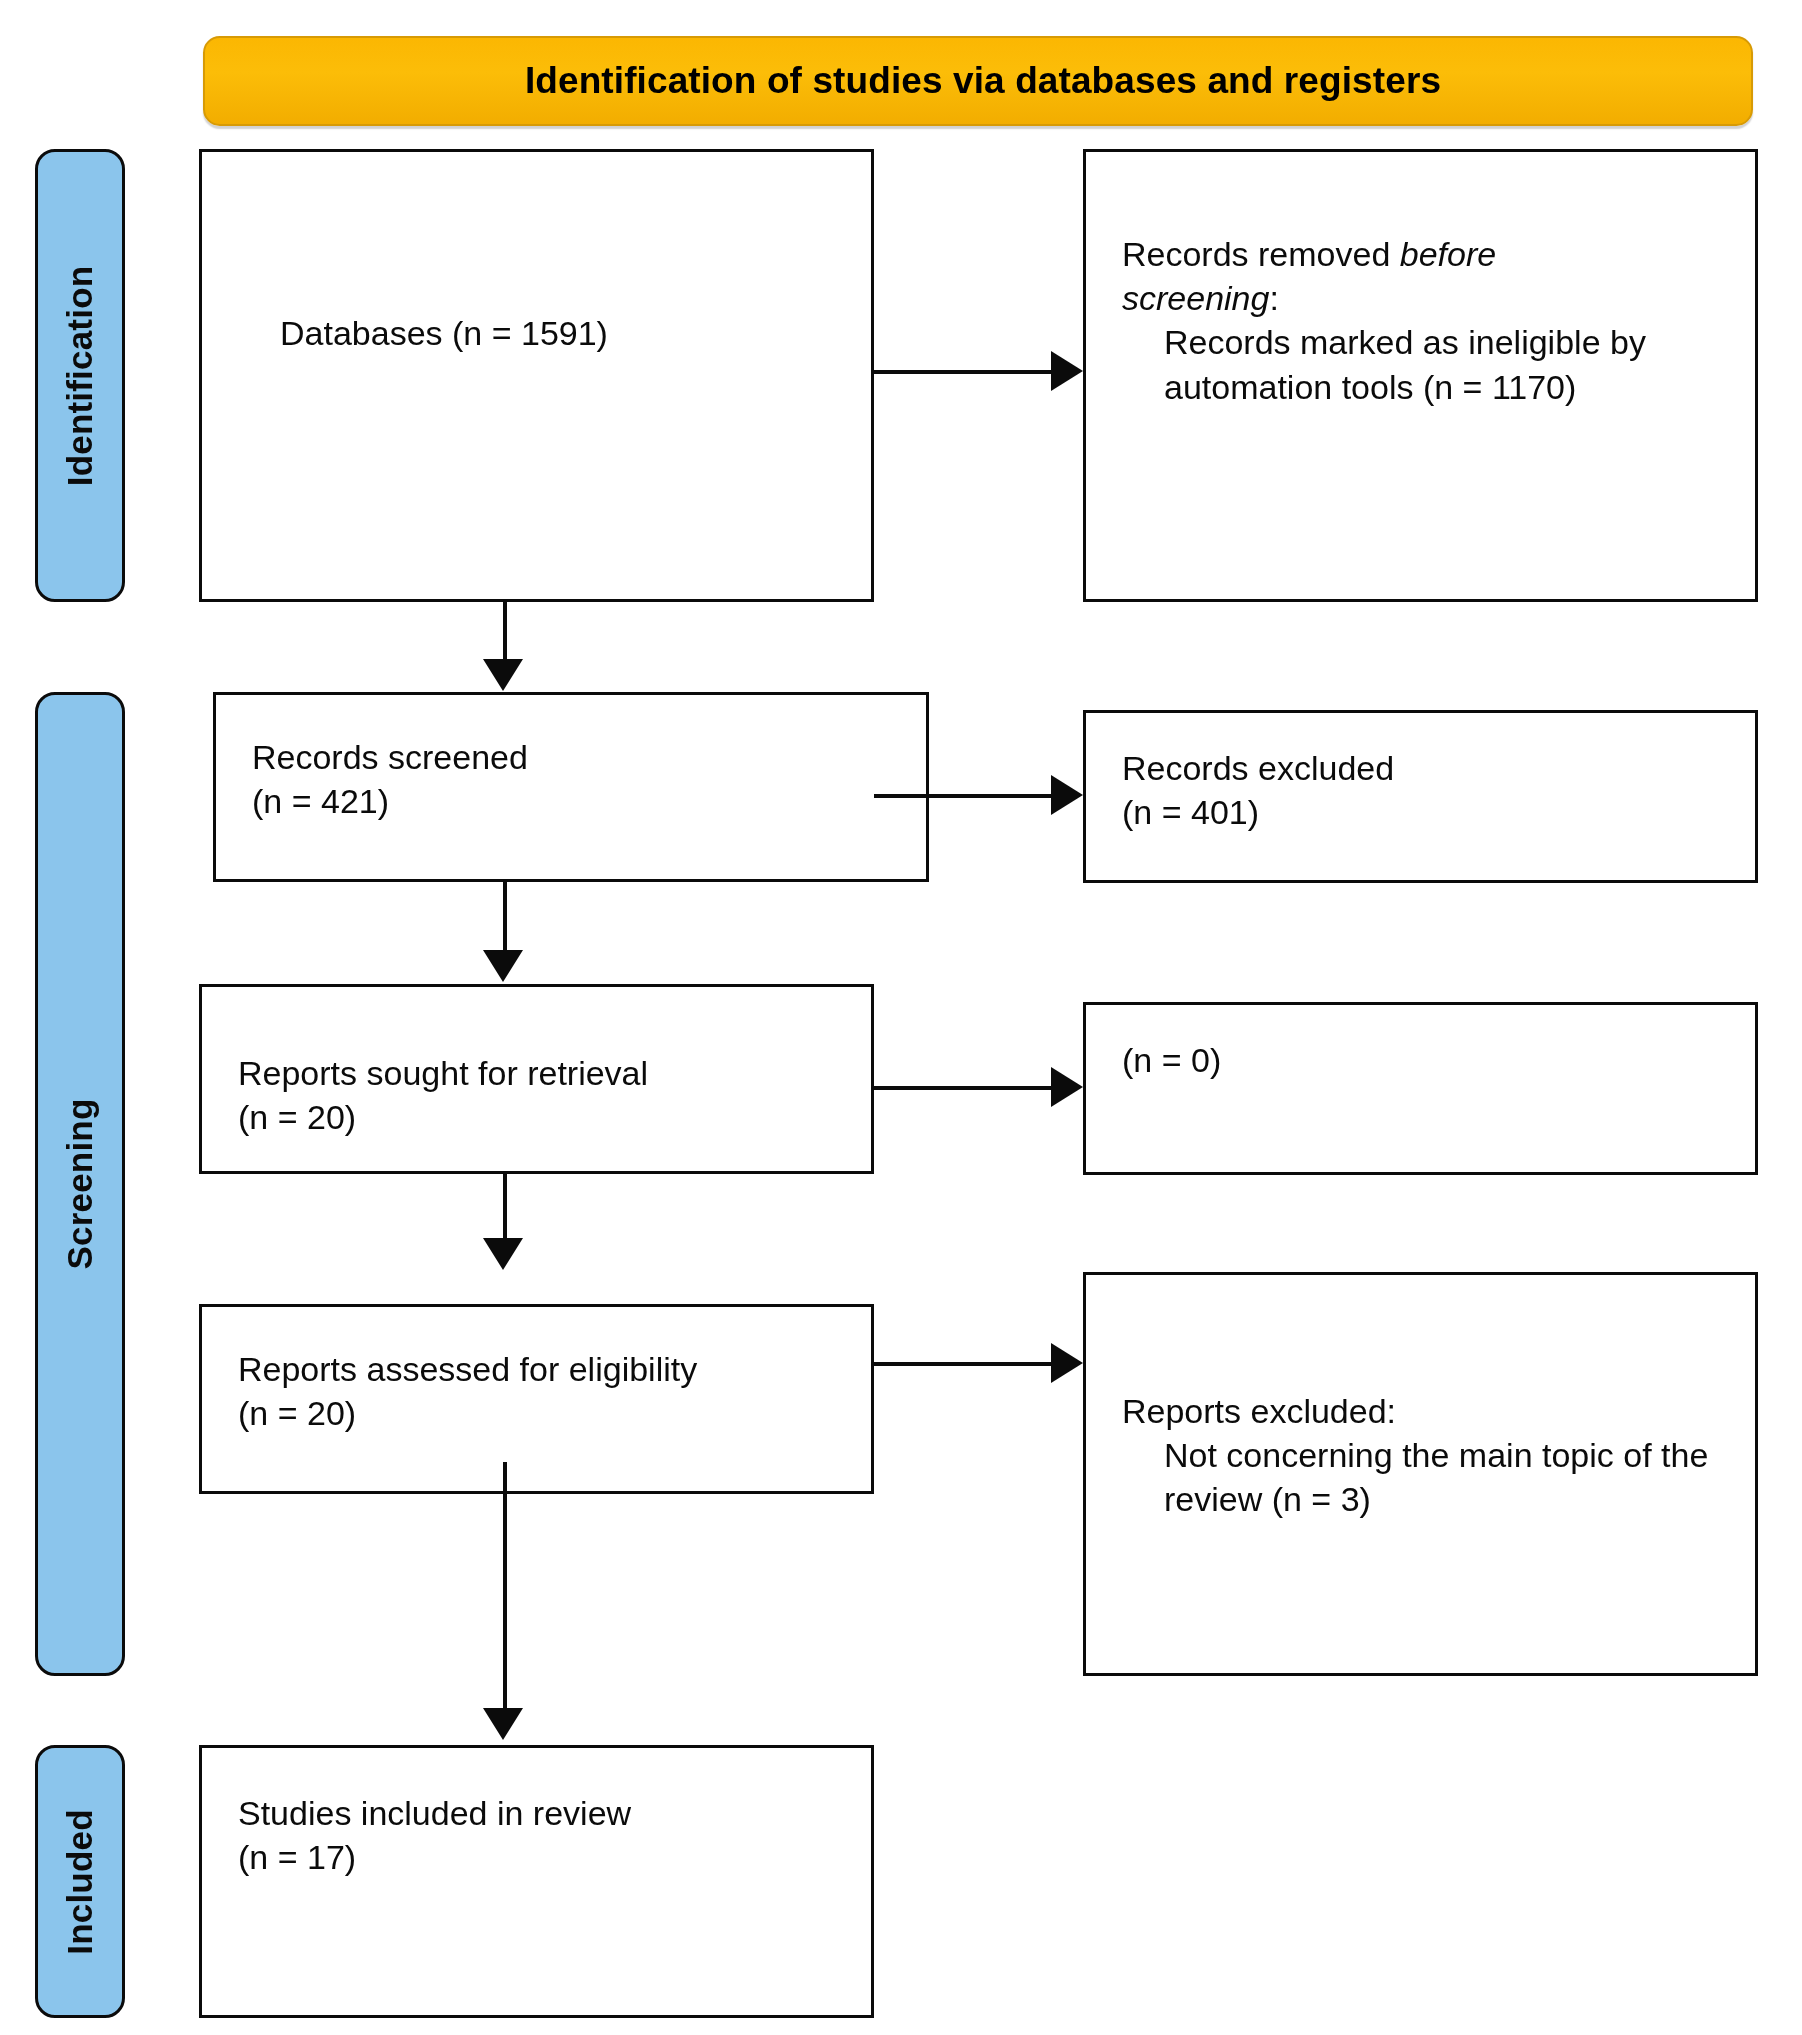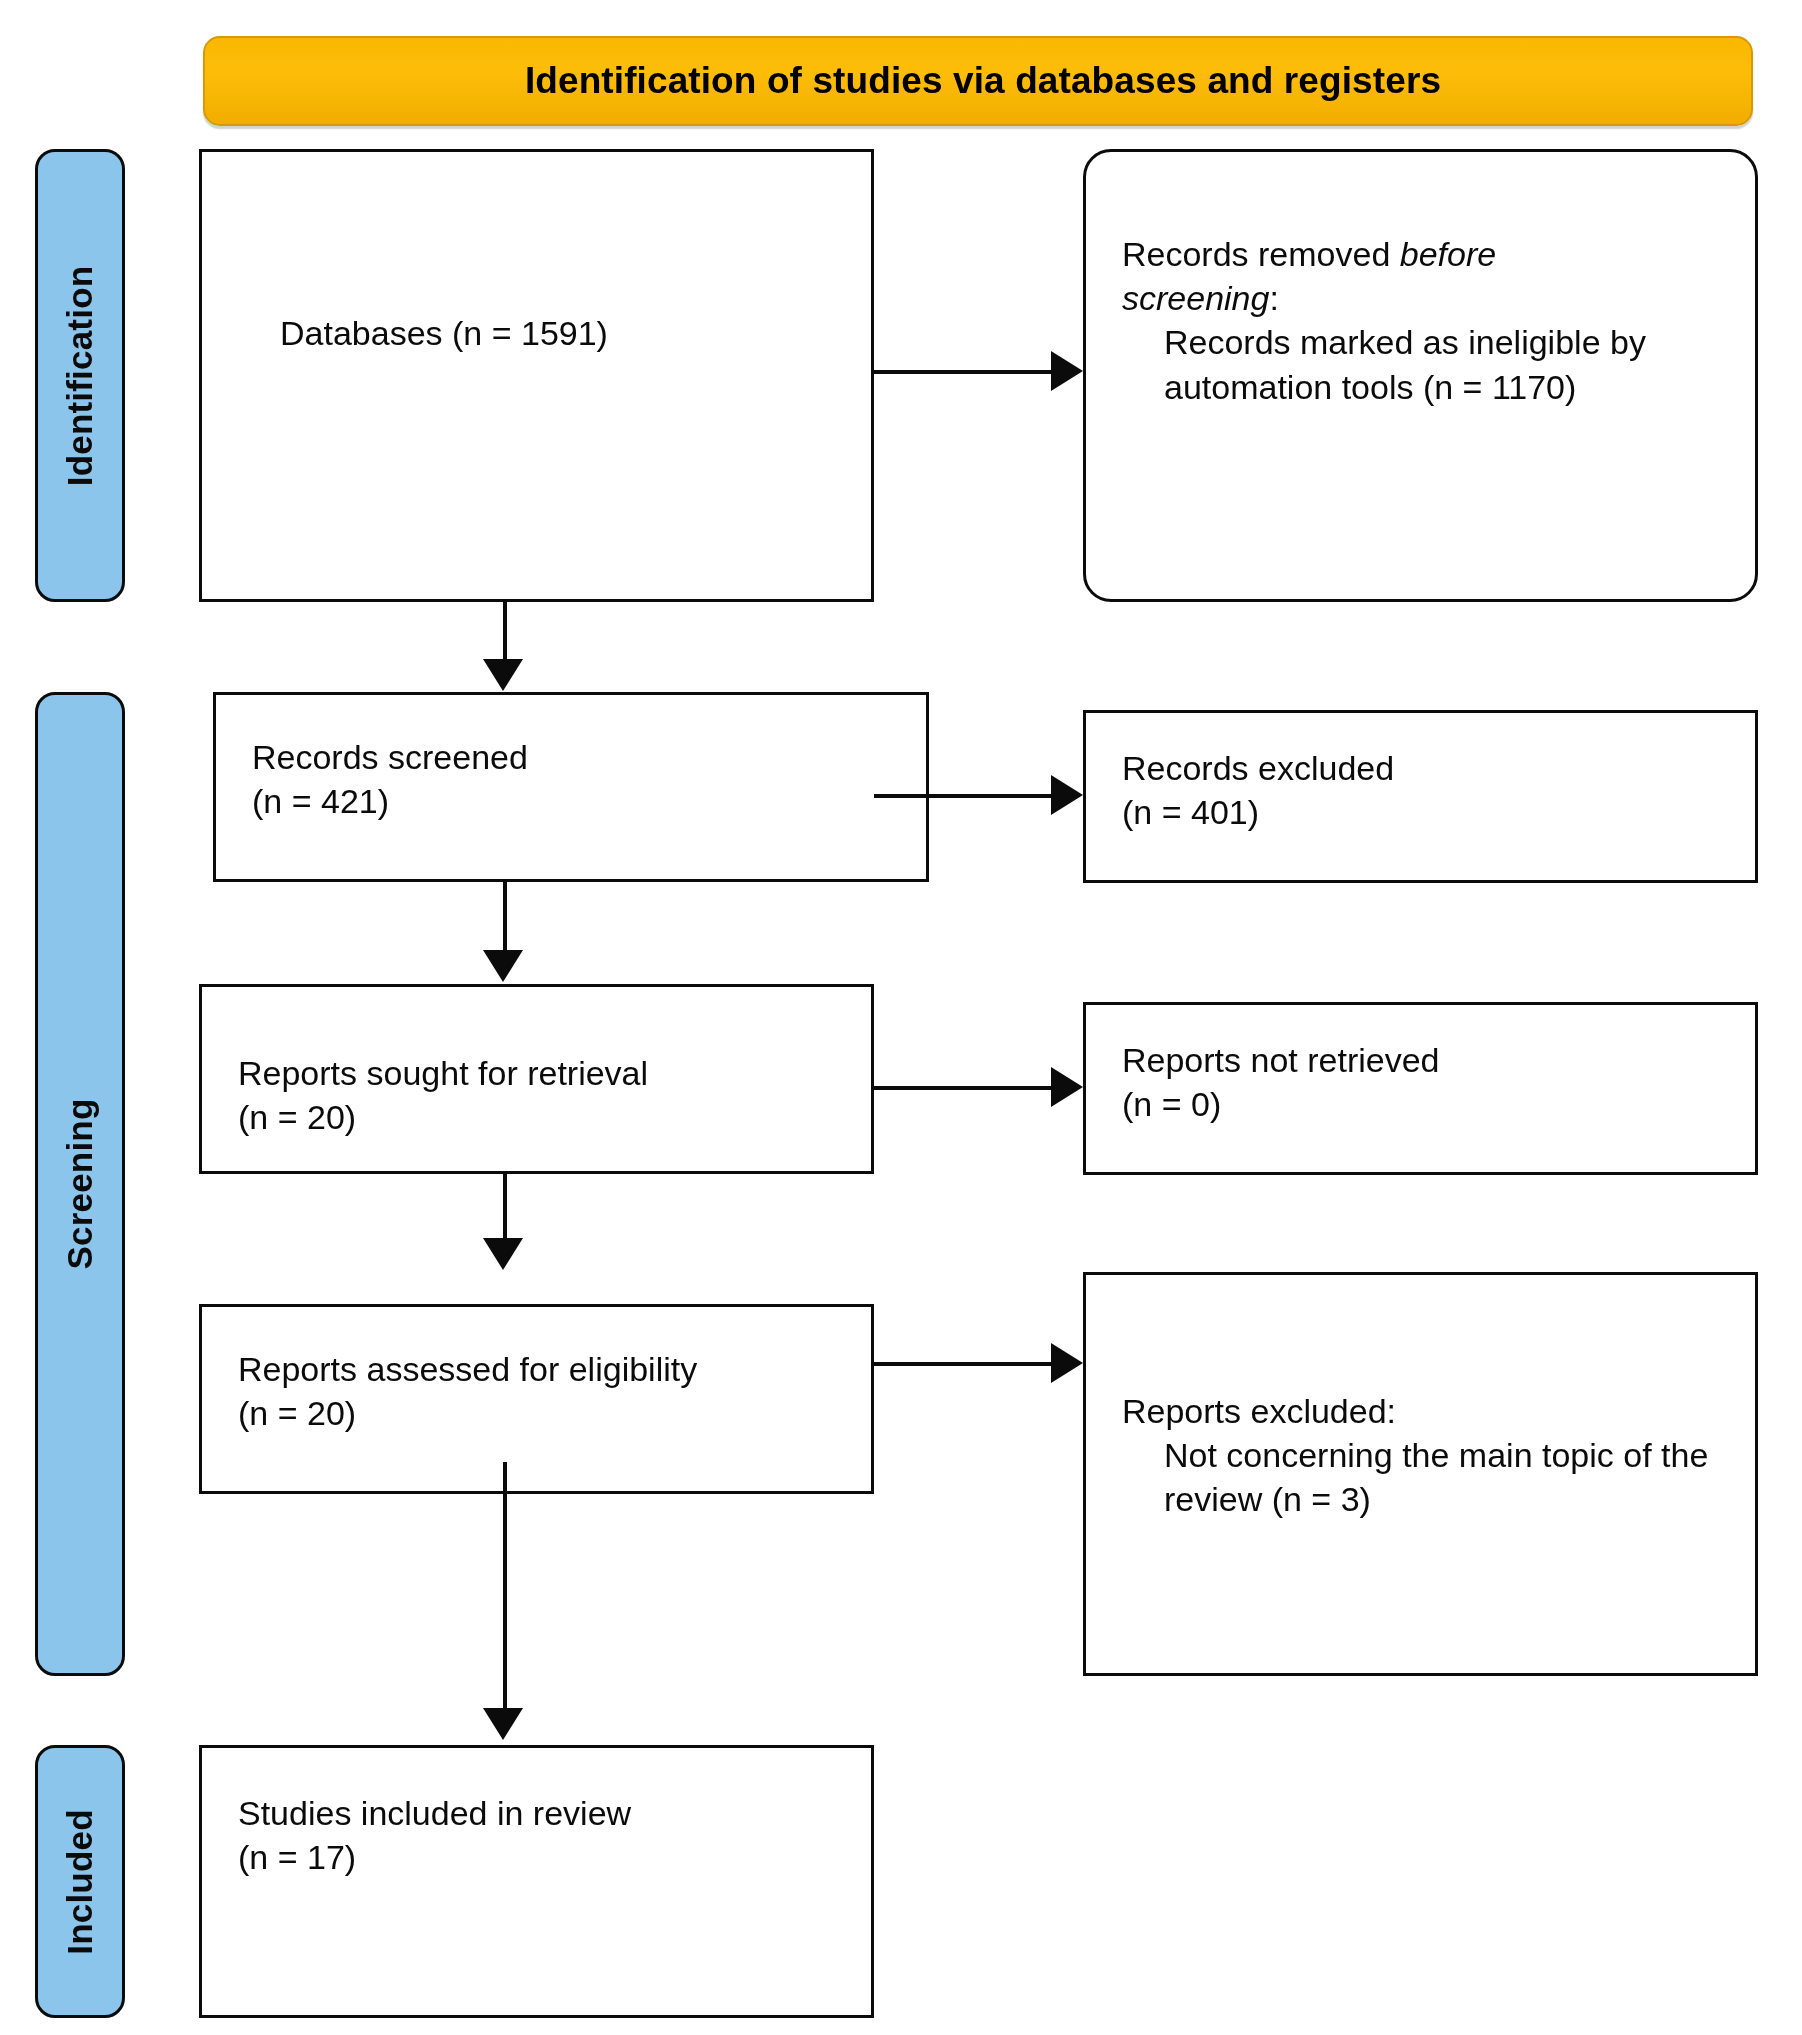--- a/index.html
+++ b/index.html
@@ -88,21 +88,21 @@
     line-height: 1.30;
     color: #0B0B0B;
   }
   .indent-1 { padding-left: 42px; }
   .em-italic { font-style: italic; }
 
   
   #box-records-identified { left: 199px;  top: 149px;  width: 675px;  height: 453px; }
   #box-records-identified .flow-box-text { top: 159px; }
 
-  #box-records-removed    { left: 1083px; top: 149px;  width: 675px;  height: 453px; border-radius: 28px; }
+  #box-records-removed    { left: 1083px; top: 149px;  width: 675px;  height: 453px; }
   #box-records-removed .flow-box-text { top: 80px; }
 
   
   #box-records-screened   { left: 213px;  top: 692px;  width: 716px;  height: 190px; }
   #box-records-screened .flow-box-text { top: 40px; }
 
   #box-records-excluded   { left: 1083px; top: 710px;  width: 675px;  height: 173px; }
   #box-records-excluded .flow-box-text { top: 33px; }
 
   
@@ -202,21 +202,20 @@
 
   <div class="flow-box" id="box-reports-sought">
     <div class="flow-box-text">
       <div>Reports sought for retrieval</div>
       <div>(n = 20)</div>
     </div>
   </div>
 
   <div class="flow-box" id="box-reports-not-retrieved">
     <div class="flow-box-text">
-      <div>Reports not retrieved</div>
       <div>(n = 0)</div>
     </div>
   </div>
 
   <div class="flow-box" id="box-reports-assessed">
     <div class="flow-box-text">
       <div>Reports assessed for eligibility</div>
       <div>(n = 20)</div>
     </div>
   </div>

